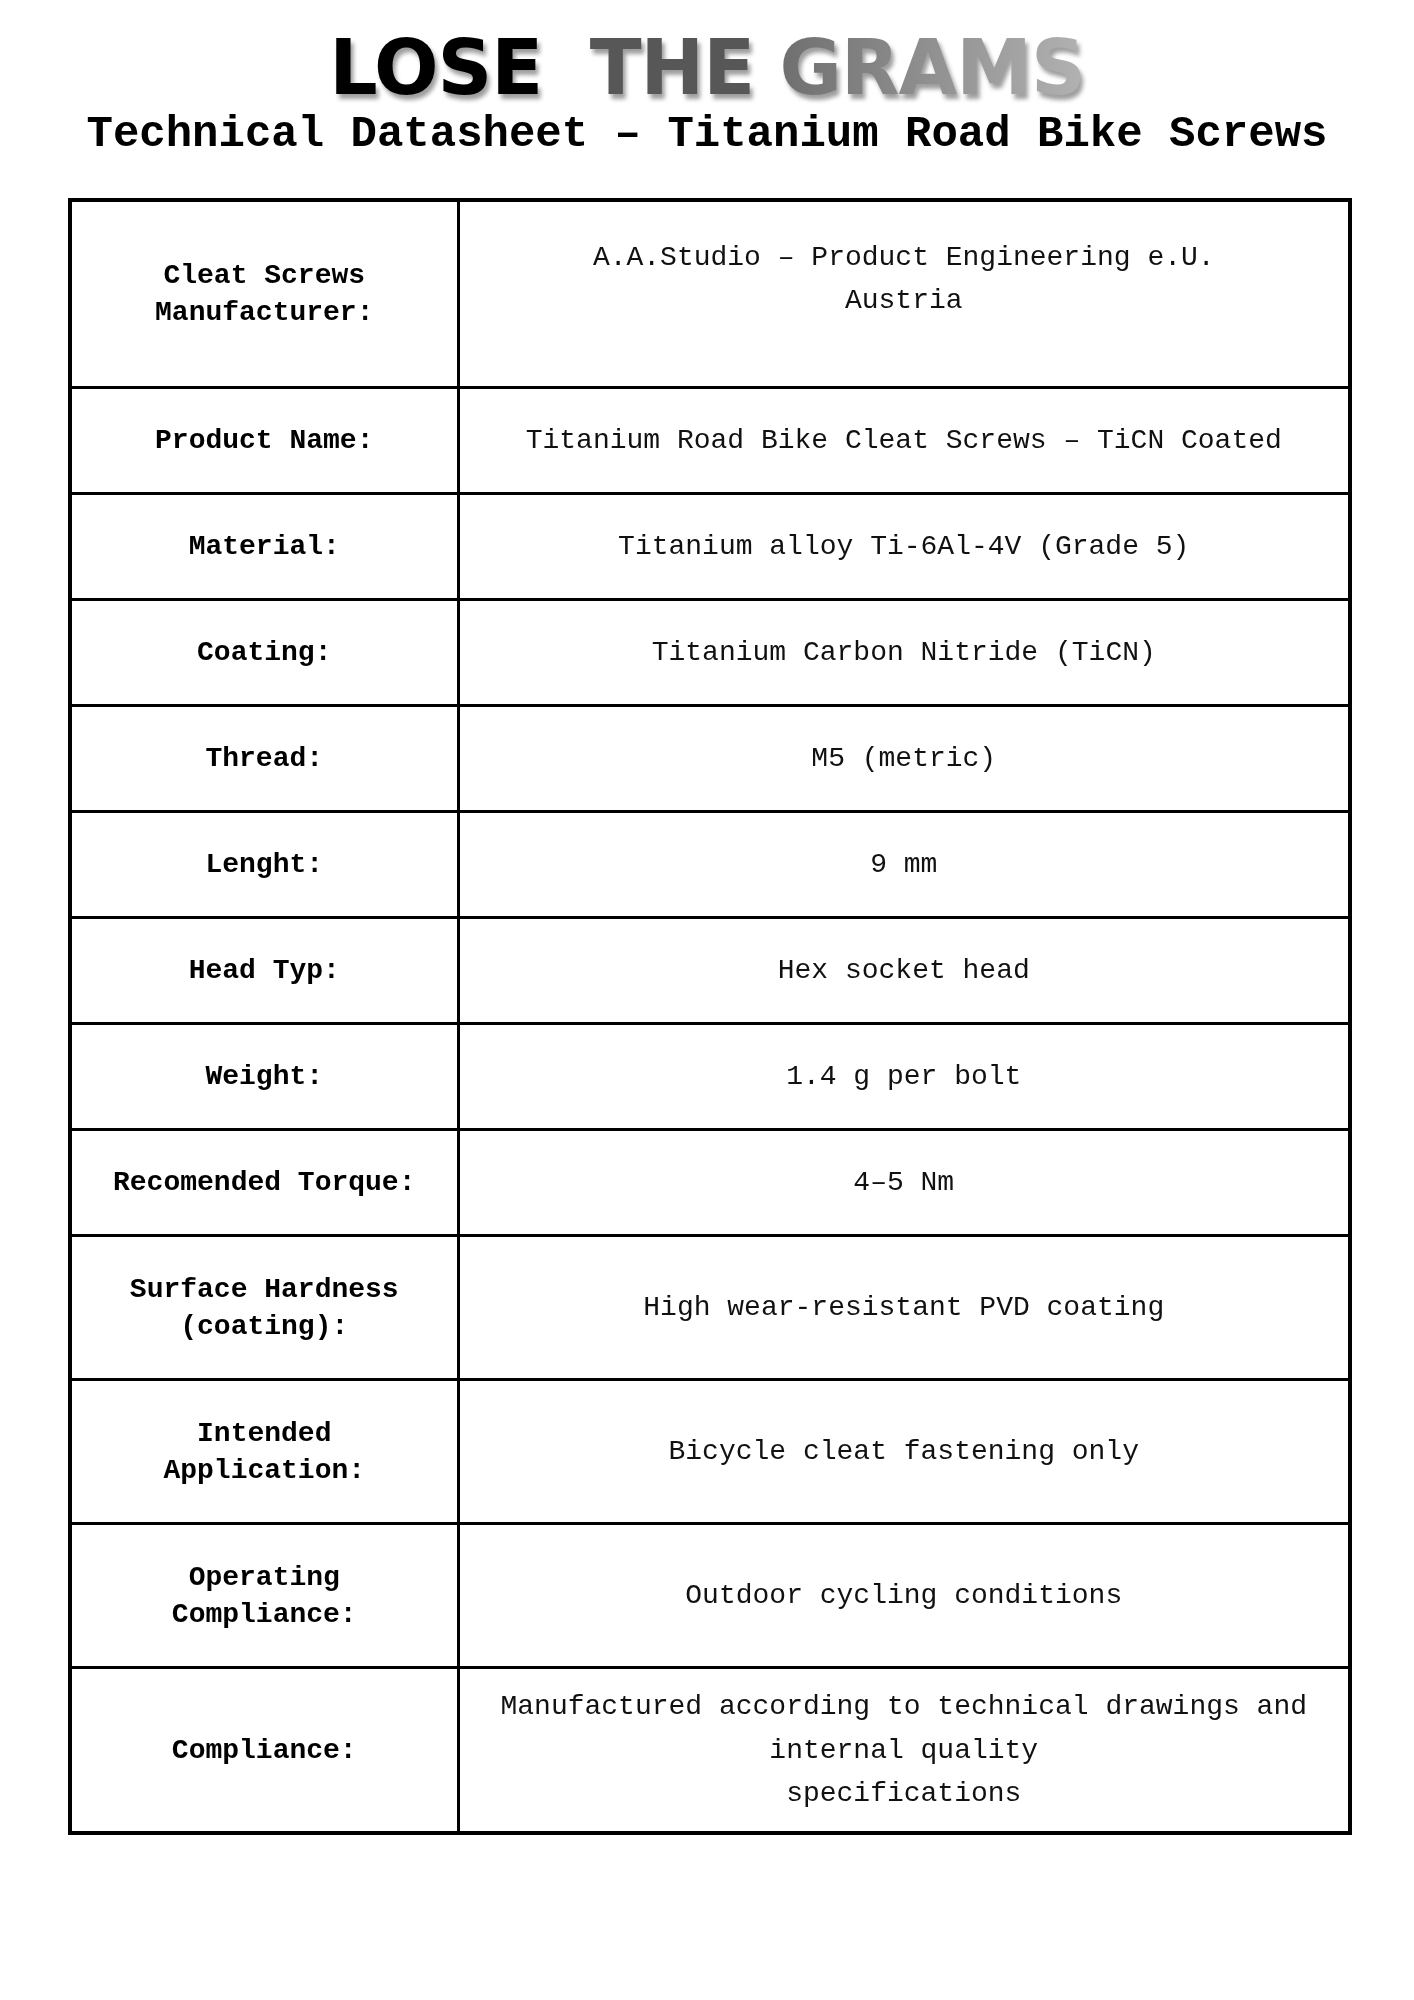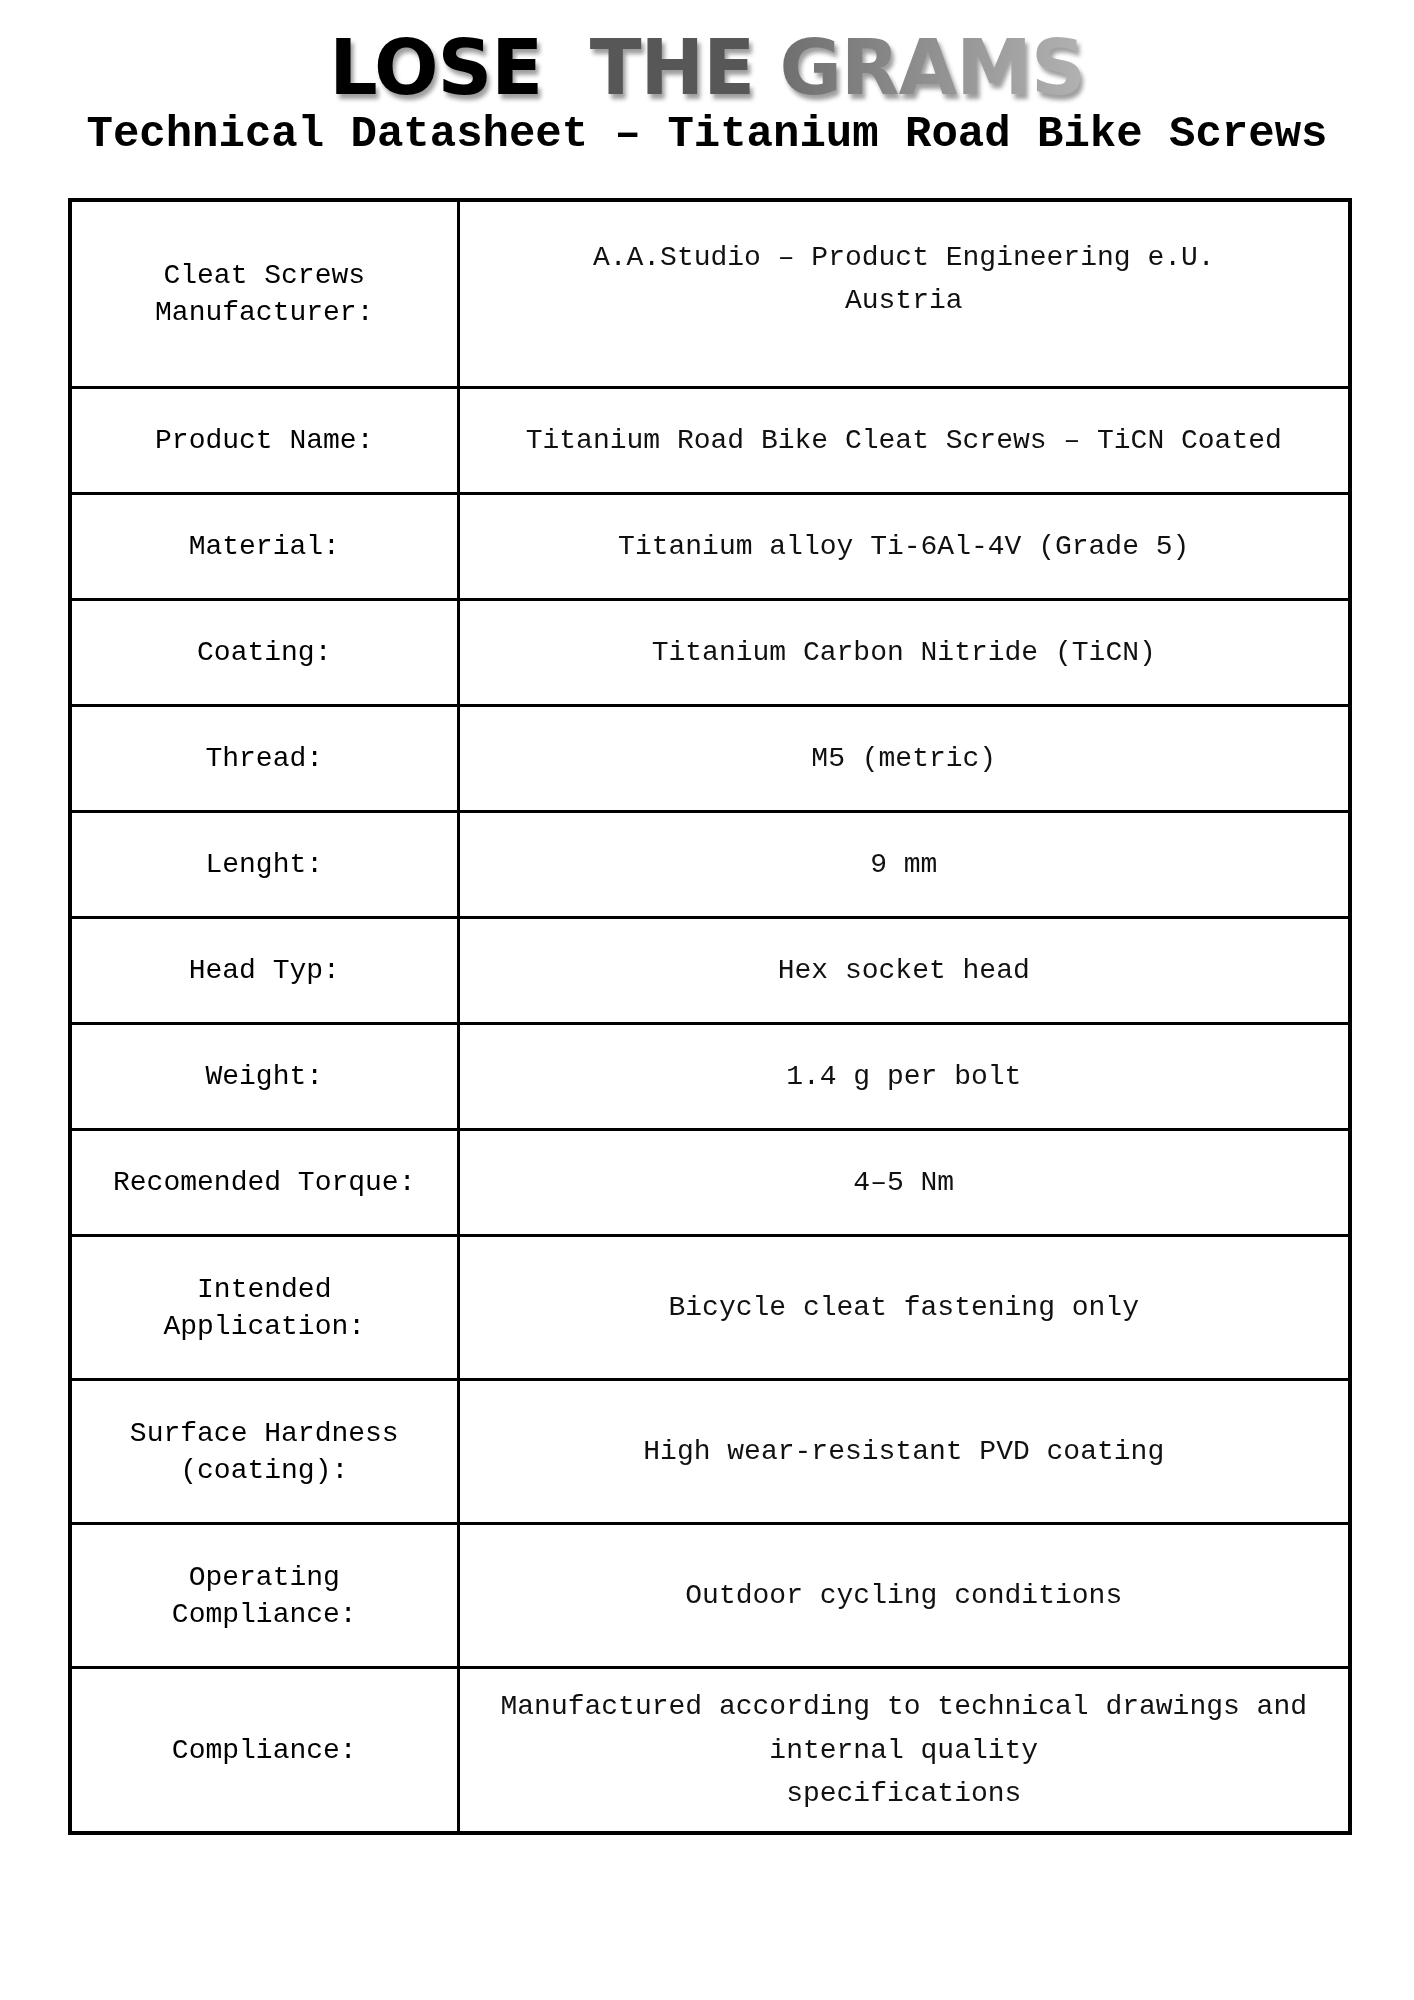--- a/index.html
+++ b/index.html
@@ -66,21 +66,21 @@
     text-align: center;
     white-space: pre-line;
     padding: 6px 14px;
   }
   tr.spec-row            { height: 106px; }
   tr.spec-row.row-first  { height: 188px; }
   tr.spec-row.row-lg     { height: 144px; }
   tr.spec-row.row-last   { height: 165px; }
 
   .label-cell {
-    font-weight: normal;
+    font-weight: bold;
     font-size: 28px;
     line-height: 1.33;
   }
   .value-cell {
     font-weight: normal;
     font-size: 28px;
     line-height: 1.55;
     color: #111111;
   }
   
@@ -137,28 +137,28 @@
       </tr>
       <tr class="spec-row">
         <td class="label-cell"><span>Weight:</span></td>
         <td class="value-cell"><span>1.4 g per bolt</span></td>
       </tr>
       <tr class="spec-row">
         <td class="label-cell"><span>Recomended Torque:</span></td>
         <td class="value-cell"><span>4–5 Nm</span></td>
       </tr>
       <tr class="spec-row row-lg">
+        <td class="label-cell"><span>Surface Hardness
+(coating):</span></td>
+        <td class="value-cell"><span>High wear-resistant PVD coating</span></td>
+      </tr>
+      <tr class="spec-row row-lg">
         <td class="label-cell"><span>Intended
 Application:</span></td>
         <td class="value-cell"><span>Bicycle cleat fastening only</span></td>
-      </tr>
-      <tr class="spec-row row-lg">
-        <td class="label-cell"><span>Surface Hardness
-(coating):</span></td>
-        <td class="value-cell"><span>High wear-resistant PVD coating</span></td>
       </tr>
       <tr class="spec-row row-lg">
         <td class="label-cell"><span>Operating
 Compliance:</span></td>
         <td class="value-cell"><span>Outdoor cycling conditions</span></td>
       </tr>
       <tr class="spec-row row-last">
         <td class="label-cell"><span>Compliance:</span></td>
         <td class="value-cell"><span>Manufactured according to technical drawings and
 internal quality

